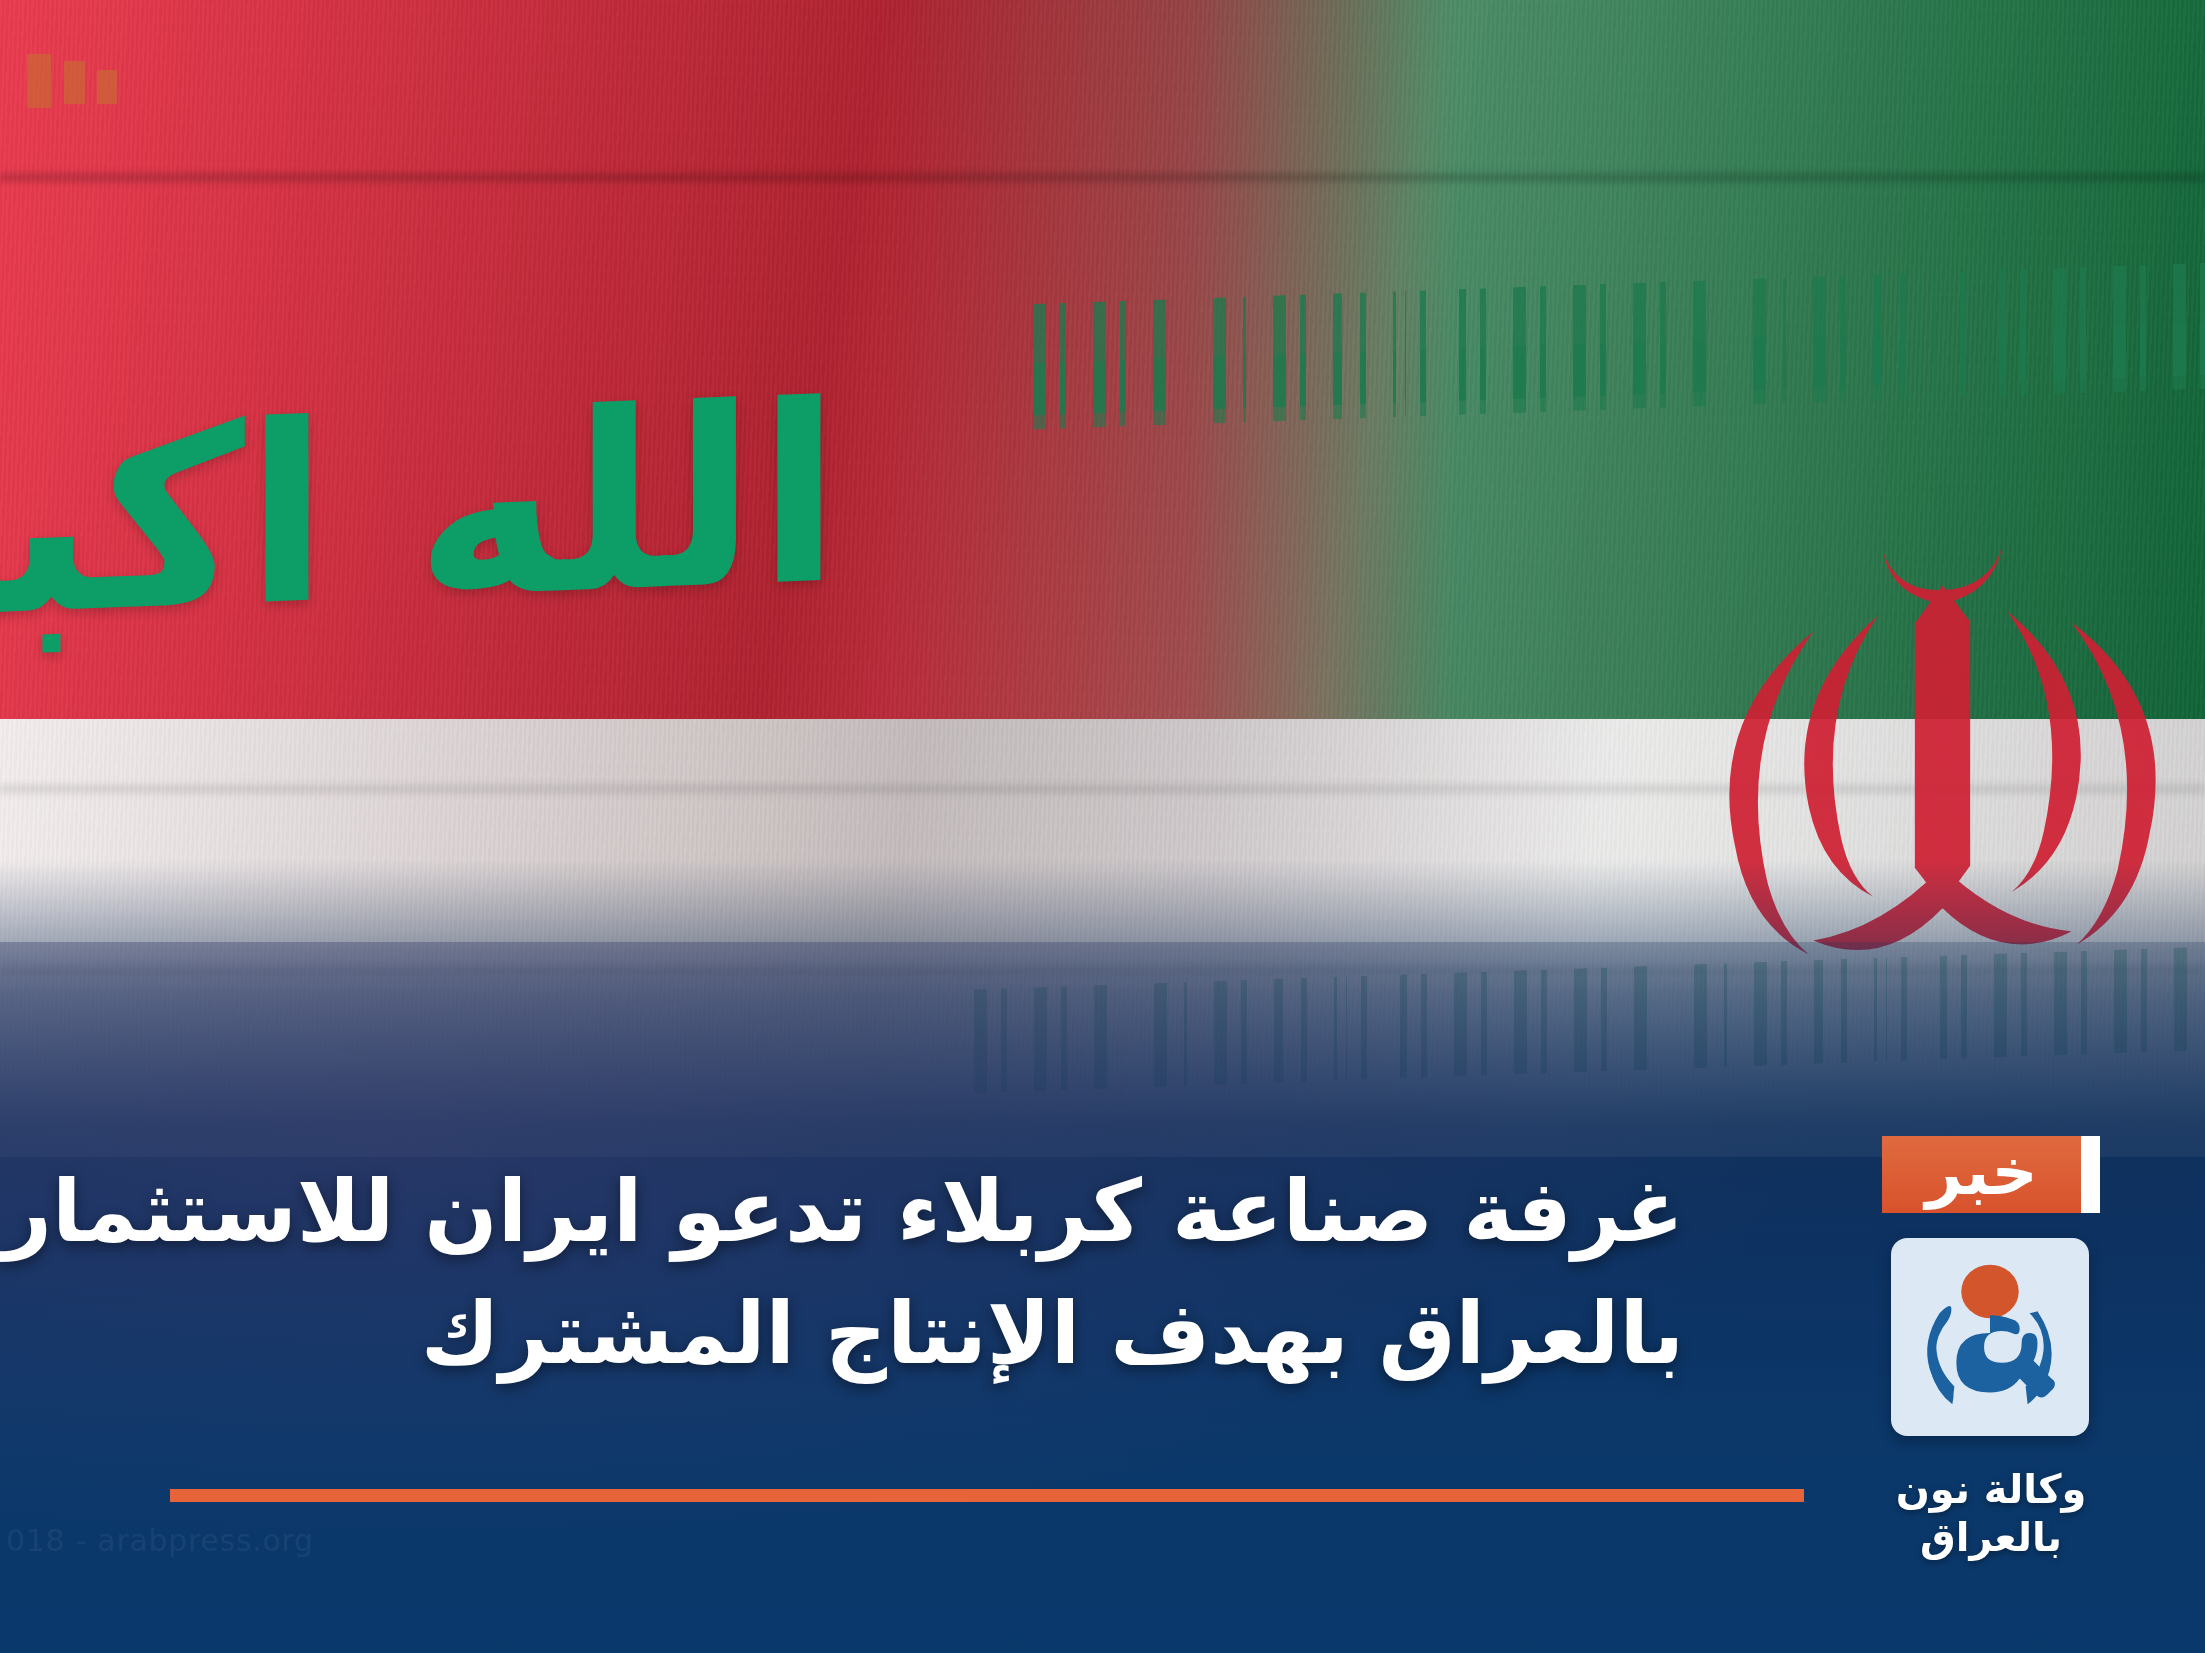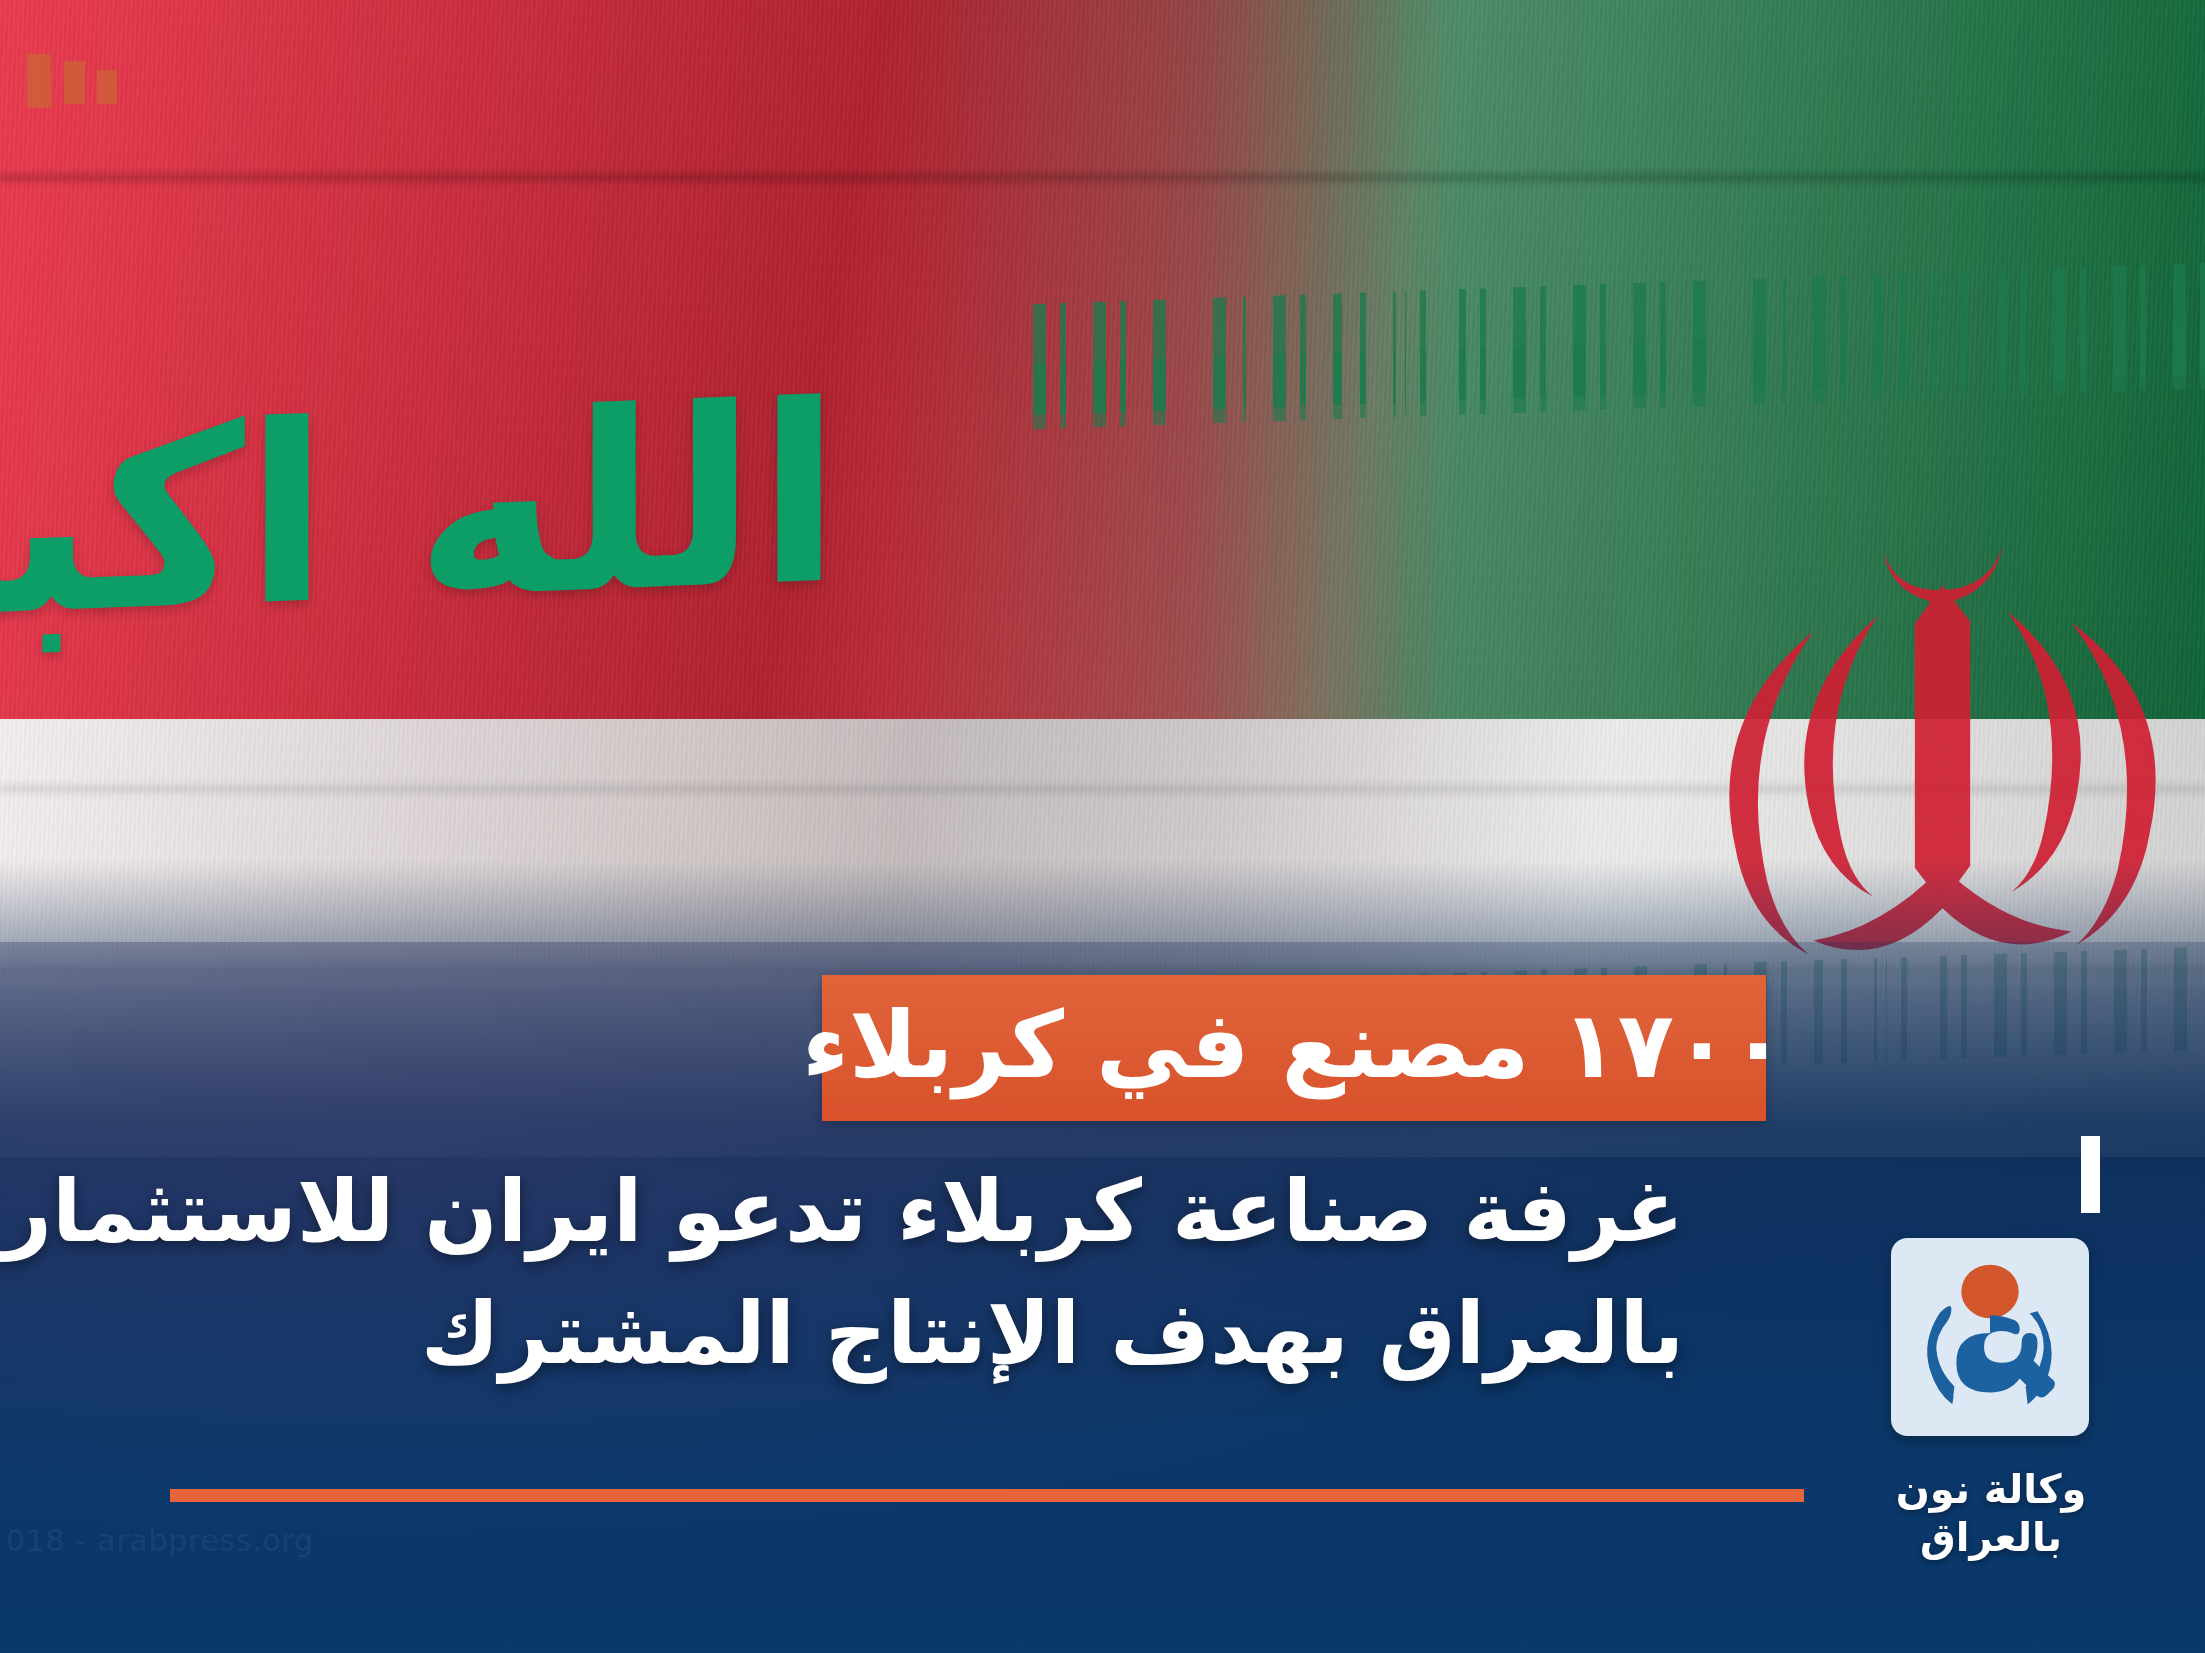--- a/index.html
+++ b/index.html
@@ -343,31 +343,31 @@
   </div>
 
   <div class="wm-bars">
     <i></i>
       <i></i>
       <i></i>
   </div>
 
   <div class="wm-url">018 - arabpress.org</div>
 
-  <div class="kicker">
-    <span class="kicker-text">١٧٠٠ مصنع في كربلاء</span>
-  </div>
 
   <div class="headline">
     <span class="l1">غرفة صناعة كربلاء تدعو ايران للاستثمار</span>
     <span class="l2">بالعراق بهدف الإنتاج المشترك</span>
   </div>
 
   <div class="divider"></div>
 
+  <div class="news-badge">
+    <span class="news-badge-text">خبر</span>
+  </div>
   <div class="news-badge-tip"></div>
 
   <div class="logo-card">
     <svg viewBox="0 0 100 100">
 
       <ellipse cx="50" cy="27" rx="14.5" ry="13.5" fill="#d2552c"></ellipse>
 
       <path d="M24.5 38 q-9 14 -5 28 q3 10 10 16 q2 2 2 -2 q0 -3 -3 -6 q-6 -8 -6 -16 q0 -9 6 -16 q2 -3 2 -6 q0 -4 -6 2 Z" fill="#1d62a0"></path>
       <path d="M26 37 q-10 15 -6 30 q3 11 11 17 l1 -9 q-8 -8 -9 -18 q-1 -11 7 -19 Z" fill="#1d62a0"></path>
 

